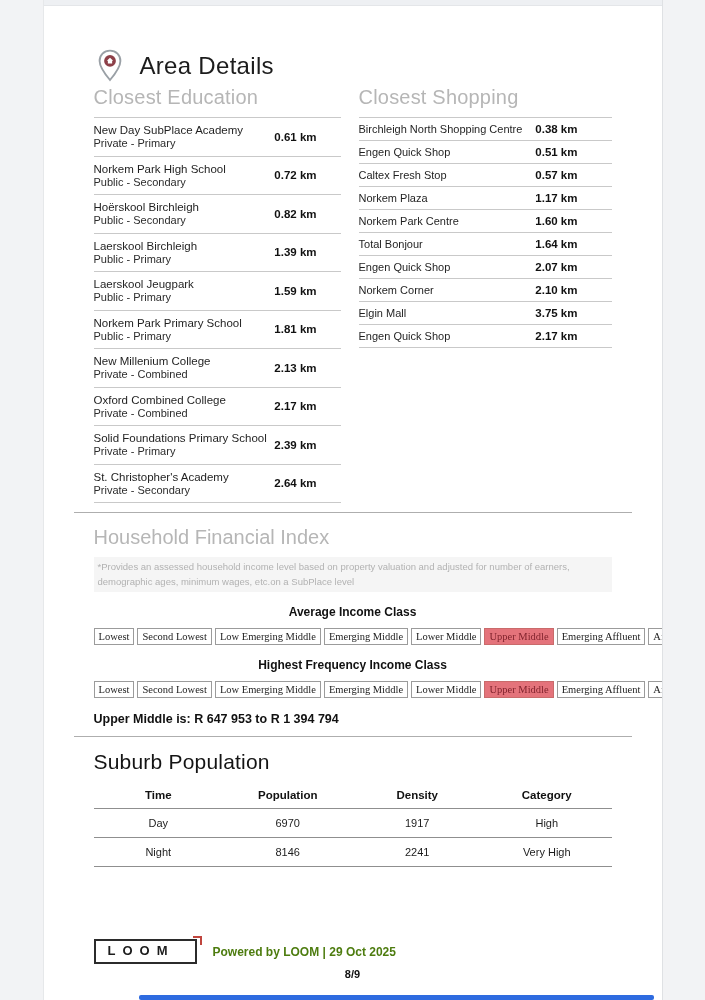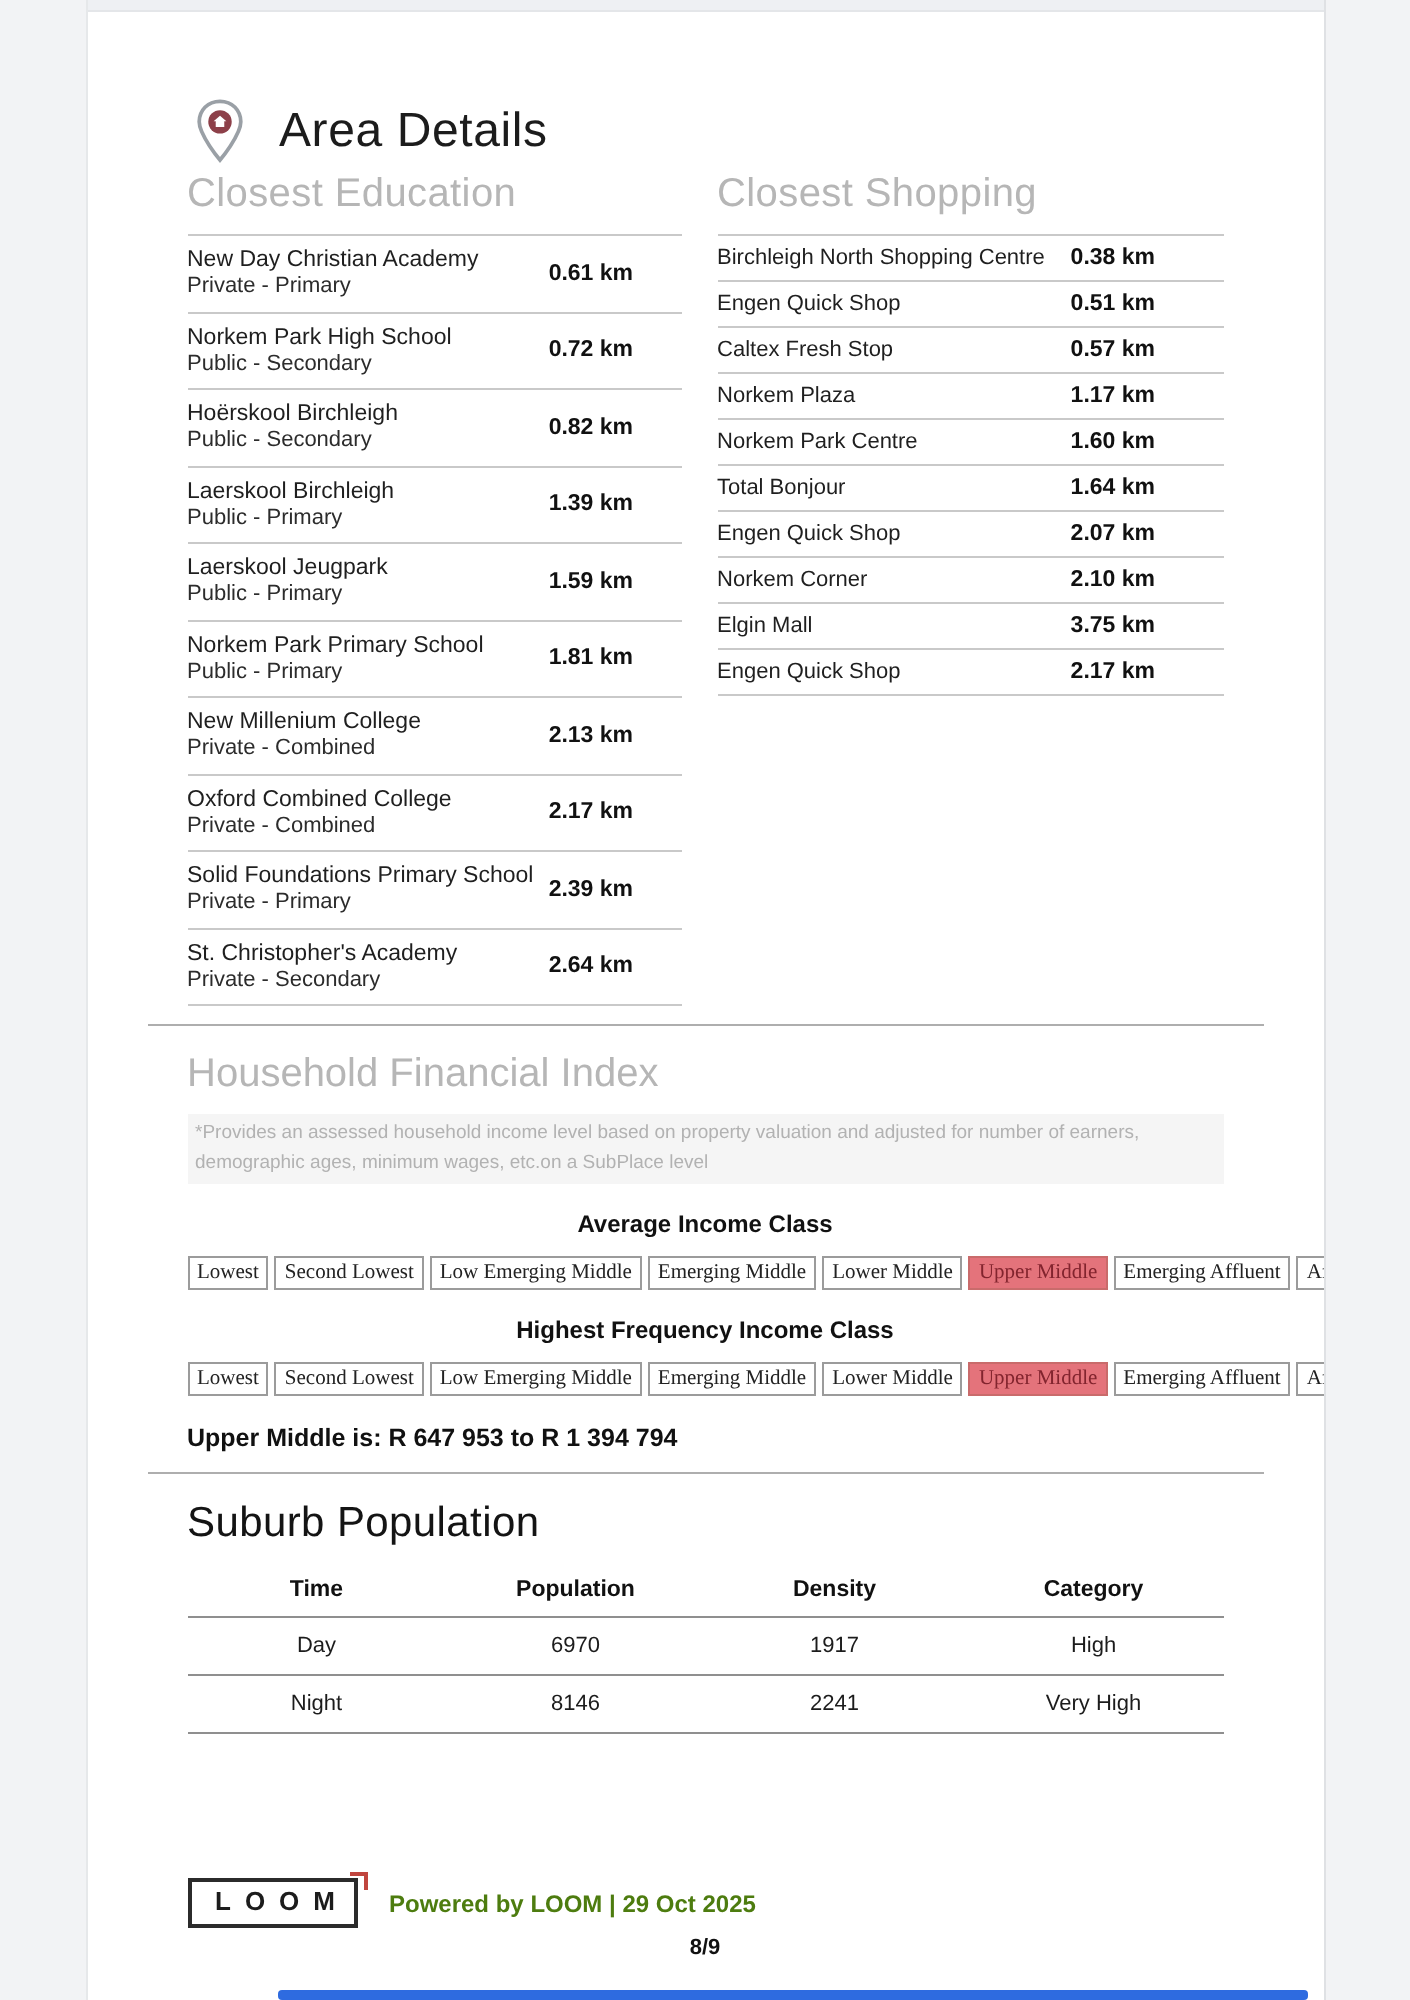--- a/index.html
+++ b/index.html
@@ -55,21 +55,21 @@
   .pop-heading { font-size: 21px; font-weight: 400; color: #141414; margin: 13px 0 8px; letter-spacing: .2px; }
   .pop-table { width: 100%; }
   .pop-head, .pop-row { display: grid; grid-template-columns: 1fr 1fr 1fr 1fr; text-align: center; }
   .pop-head > div { font-size: 11.5px; font-weight: bold; color: #111; padding: 7px 0; }
   .pop-head { border-bottom: 1px solid #8f8f8f; }
   .pop-row > div { font-size: 11px; color: #1c1c1c; padding: 8px 0; }
   .pop-row { border-bottom: 1px solid #8f8f8f; }
 
   
   .footer-row { display: flex; align-items: center; gap: 16px; margin-top: 72px; }
-  .loom-logo { position: relative; border: 2px solid #2b2b2b; padding: 3px 2px 3px 12px; font-size: 13px; font-weight: bold; color: #1c1c1c; letter-spacing: 7px; line-height: 1.1; }
+  .loom-logo { position: relative; border: 2px solid #2b2b2b; padding: 3px 20px 3px 12px; font-size: 13px; font-weight: bold; color: #1c1c1c; letter-spacing: 7px; line-height: 1.1; }
   .logo-corner { position: absolute; top: -5px; right: -7px; width: 9px; height: 9px; border-top: 2.5px solid var(--logo-accent, #c0453e); border-right: 2.5px solid var(--logo-accent, #c0453e); }
   .powered { font-size: 12px; font-weight: bold; color: #4d7c0f; }
   .page-num { text-align: center; font-size: 11px; font-weight: bold; color: #111; margin-top: 4px; }
 
   .bottom-bar { position: absolute; bottom: 0; left: 95px; width: 515px; height: 5px; background: var(--bottom-bar, #2e6be0); border-radius: 2px; }
 </style>
 </head>
 <body>
 
 <div class="page">
@@ -85,21 +85,21 @@
       <h1 class="page-title">Area Details</h1>
     </div>
 
     <div class="columns">
       <div class="col col-edu">
         <h2 class="section-heading">Closest Education</h2>
         <div class="edu-list">
 
             <div class="edu-row">
               <div class="edu-text">
-                <div class="edu-name">New Day Christian Academy</div>
+                <div class="edu-name">New Day SubPlace Academy</div>
                 <div class="edu-type">Private - Primary</div>
               </div>
               <div class="edu-dist">0.61 km</div>
             </div>
 
             <div class="edu-row">
               <div class="edu-text">
                 <div class="edu-name">Norkem Park High School</div>
                 <div class="edu-type">Public - Secondary</div>
               </div>

